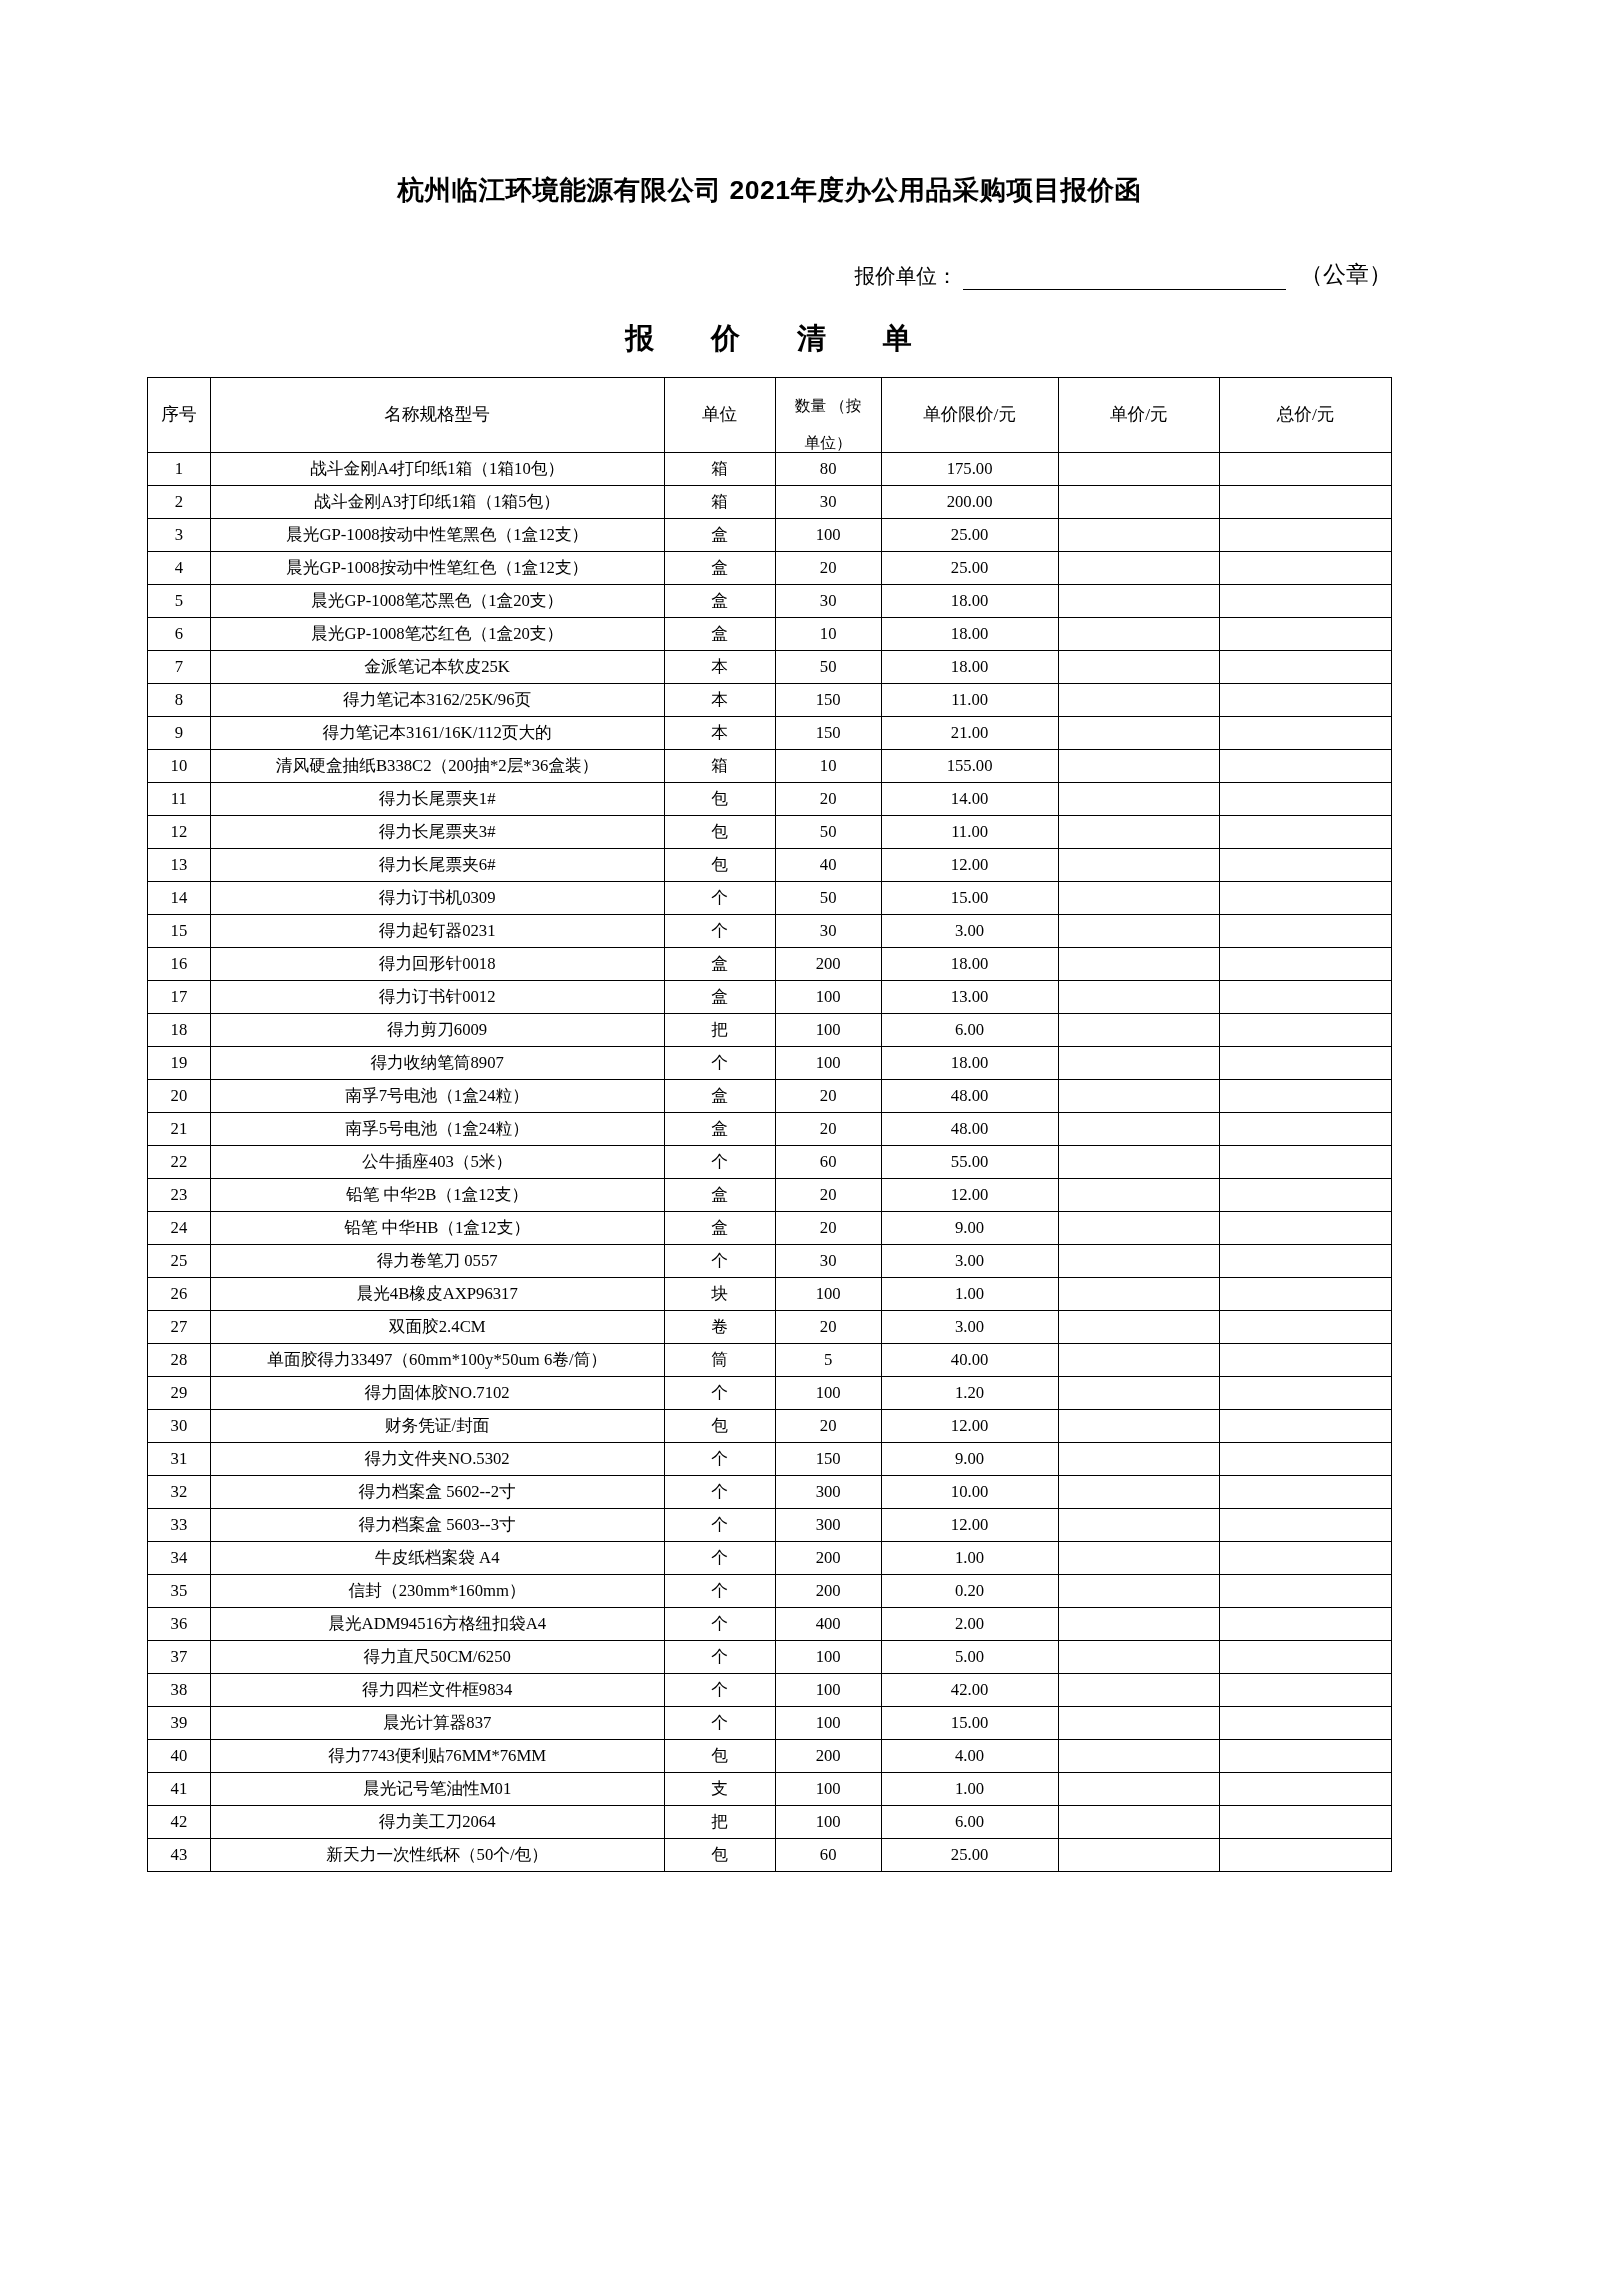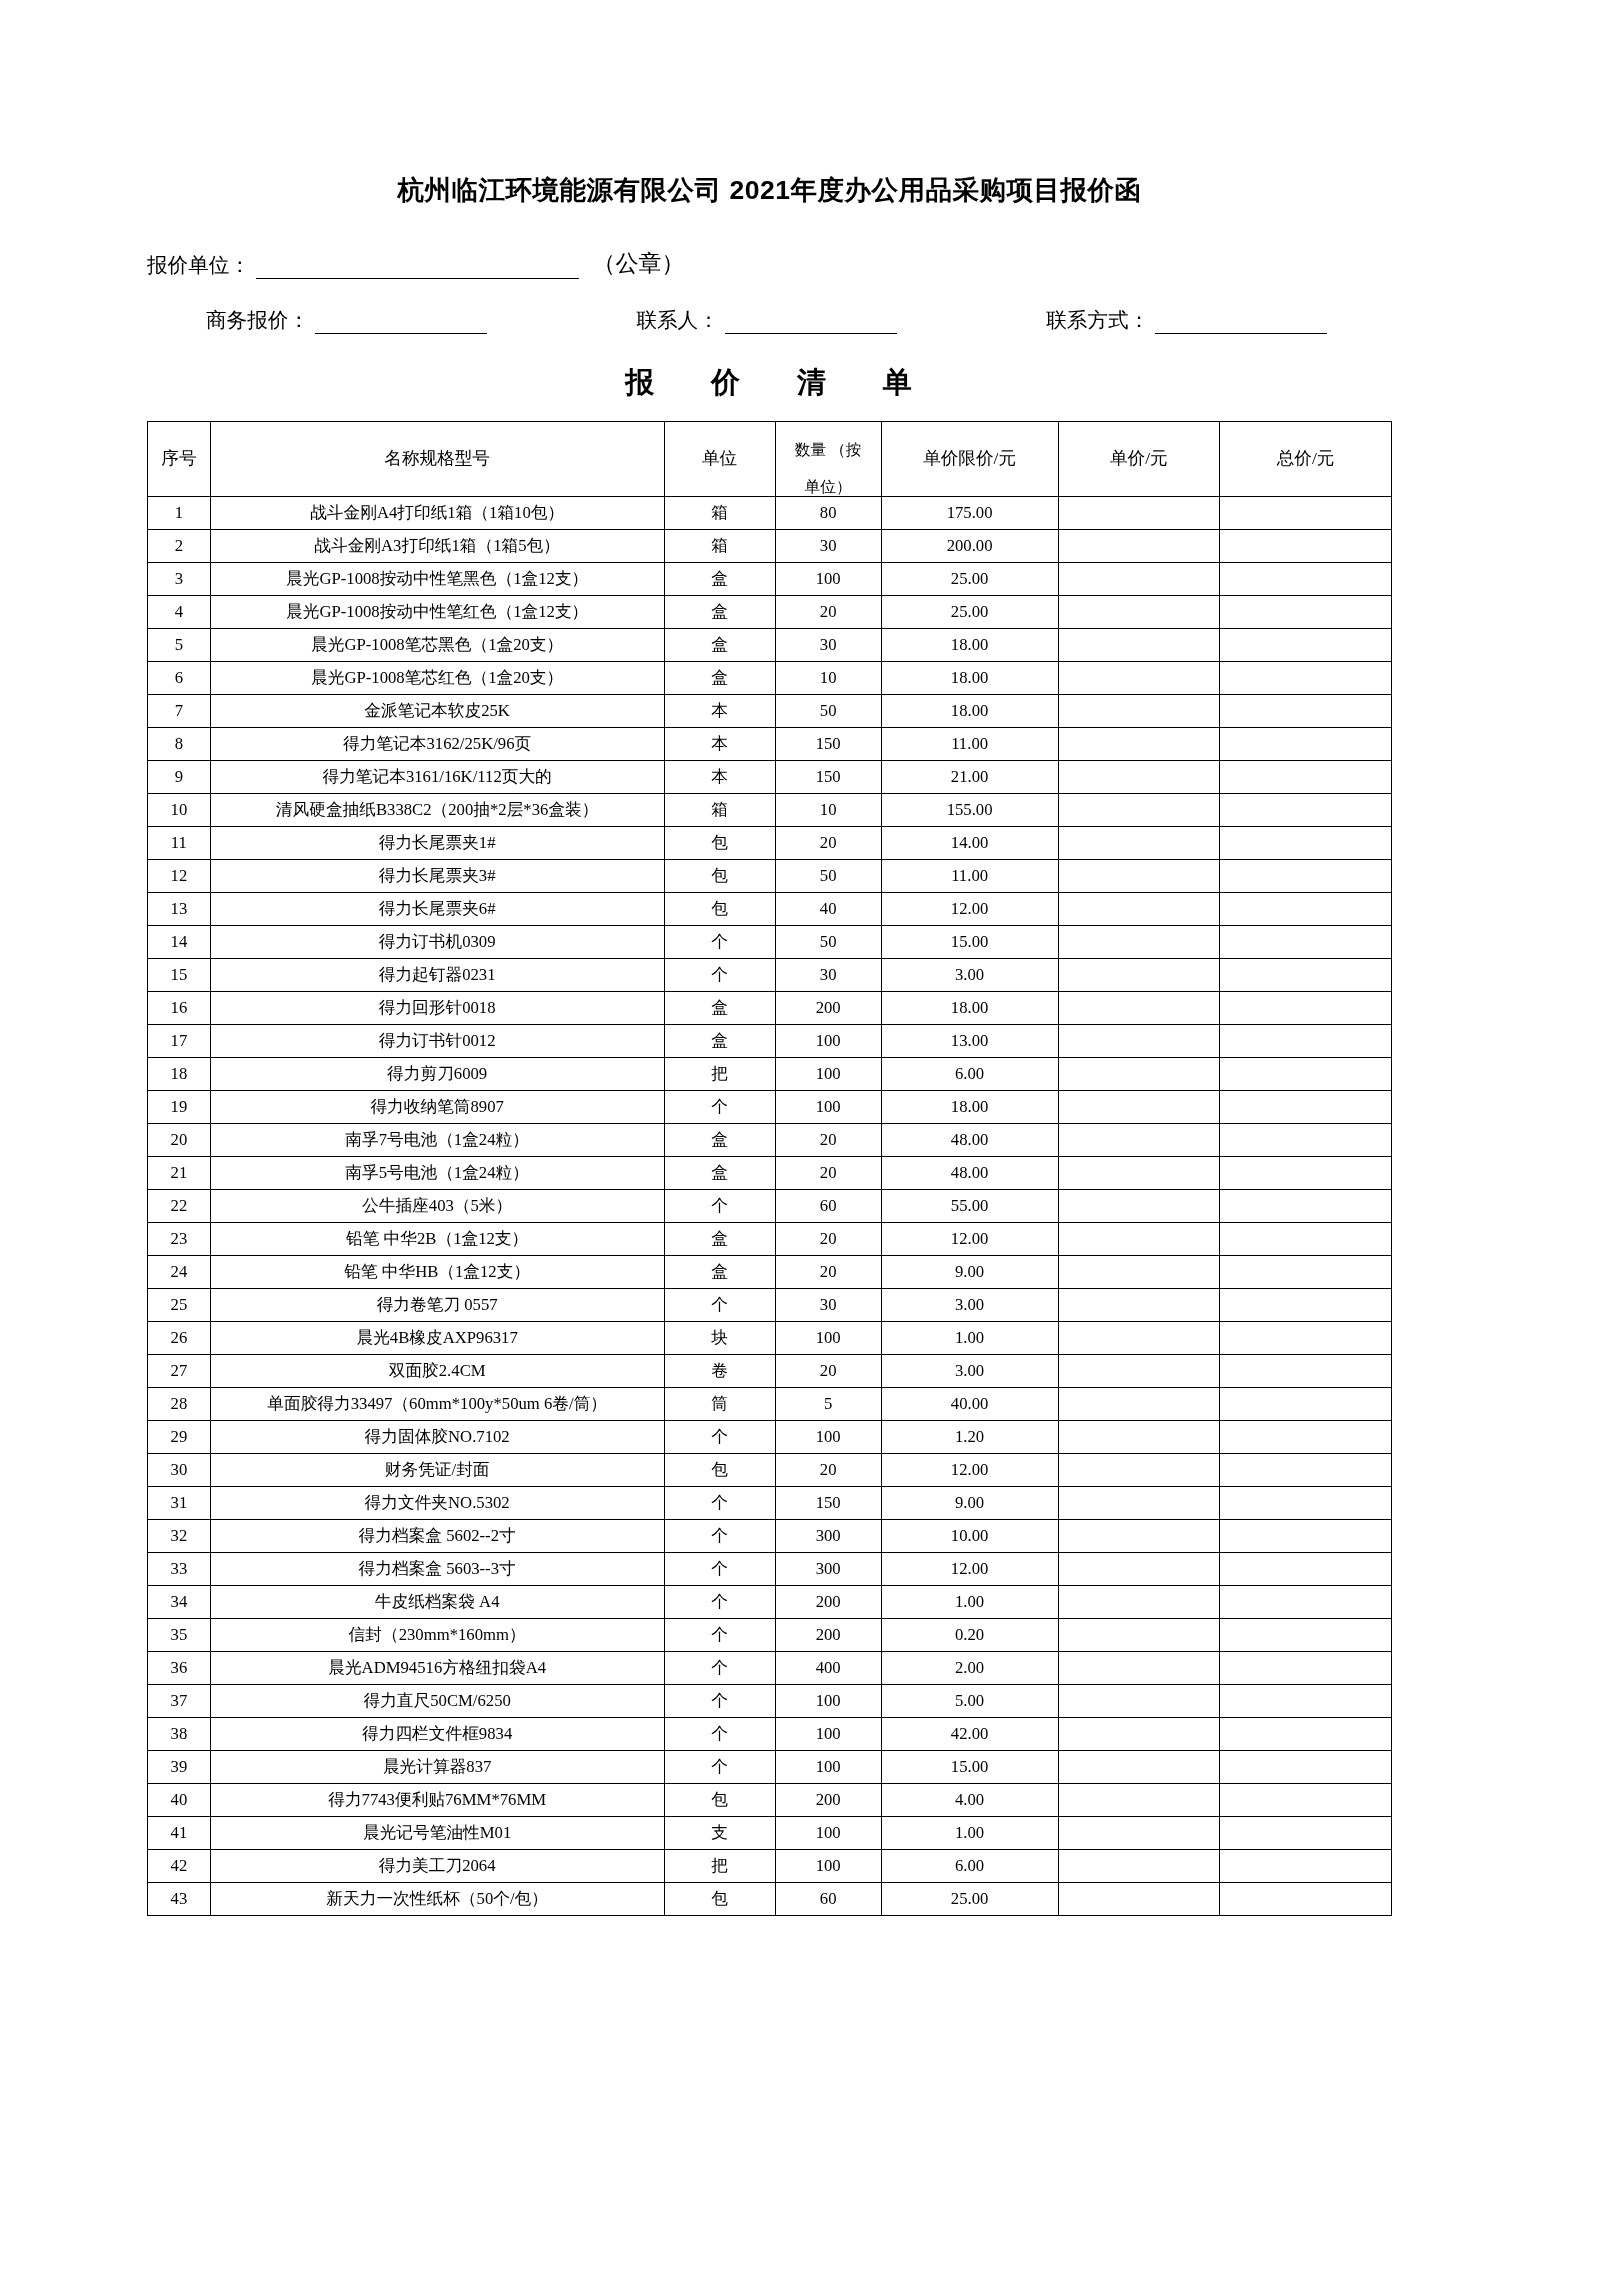--- a/index.html
+++ b/index.html
@@ -22,24 +22,24 @@
   .doc-title {
     text-align: center;
     font-family: "Liberation Sans", sans-serif;
     font-weight: bold;
     font-size: 26.5px;
     letter-spacing: 0.5px;
     margin: 24.5px 0 0 0;
   }
   .field-row {
     display: flex;
-    justify-content: flex-start;
+    justify-content: flex-end;
     align-items: flex-end;
     font-size: 20.6px;
-    margin-top: 40px;
+    margin-top: 51px;
     font-family: "Liberation Serif", serif;
   }
   .field-row.second {
     margin-top: 27.4px;
     justify-content: space-between;
     padding: 0 59px;
   }
   .field {
     display: flex;
     align-items: flex-end;
@@ -123,34 +123,20 @@
   <div class="doc-title">杭州临江环境能源有限公司 2021年度办公用品采购项目报价函</div>
 
   <div class="field-row">
     <div class="field">
       <span class="field-label">报价单位：</span>
       <span class="blank long"></span>
       <span class="paren">（公章）</span>
     </div>
   </div>
 
-  <div class="field-row second">
-    <div class="field">
-      <span class="field-label">商务报价：</span>
-      <span class="blank mid"></span>
-    </div>
-    <div class="field">
-      <span class="field-label">联系人：</span>
-      <span class="blank mid"></span>
-    </div>
-    <div class="field">
-      <span class="field-label">联系方式：</span>
-      <span class="blank short"></span>
-    </div>
-  </div>
 
   <div class="list-title">
     <span>报</span><span>价</span><span>清</span><span>单</span>
   </div>
 
   <table class="quote">
     <colgroup>
       <col class="c-idx">
         <col class="c-name">
         <col class="c-unit">

